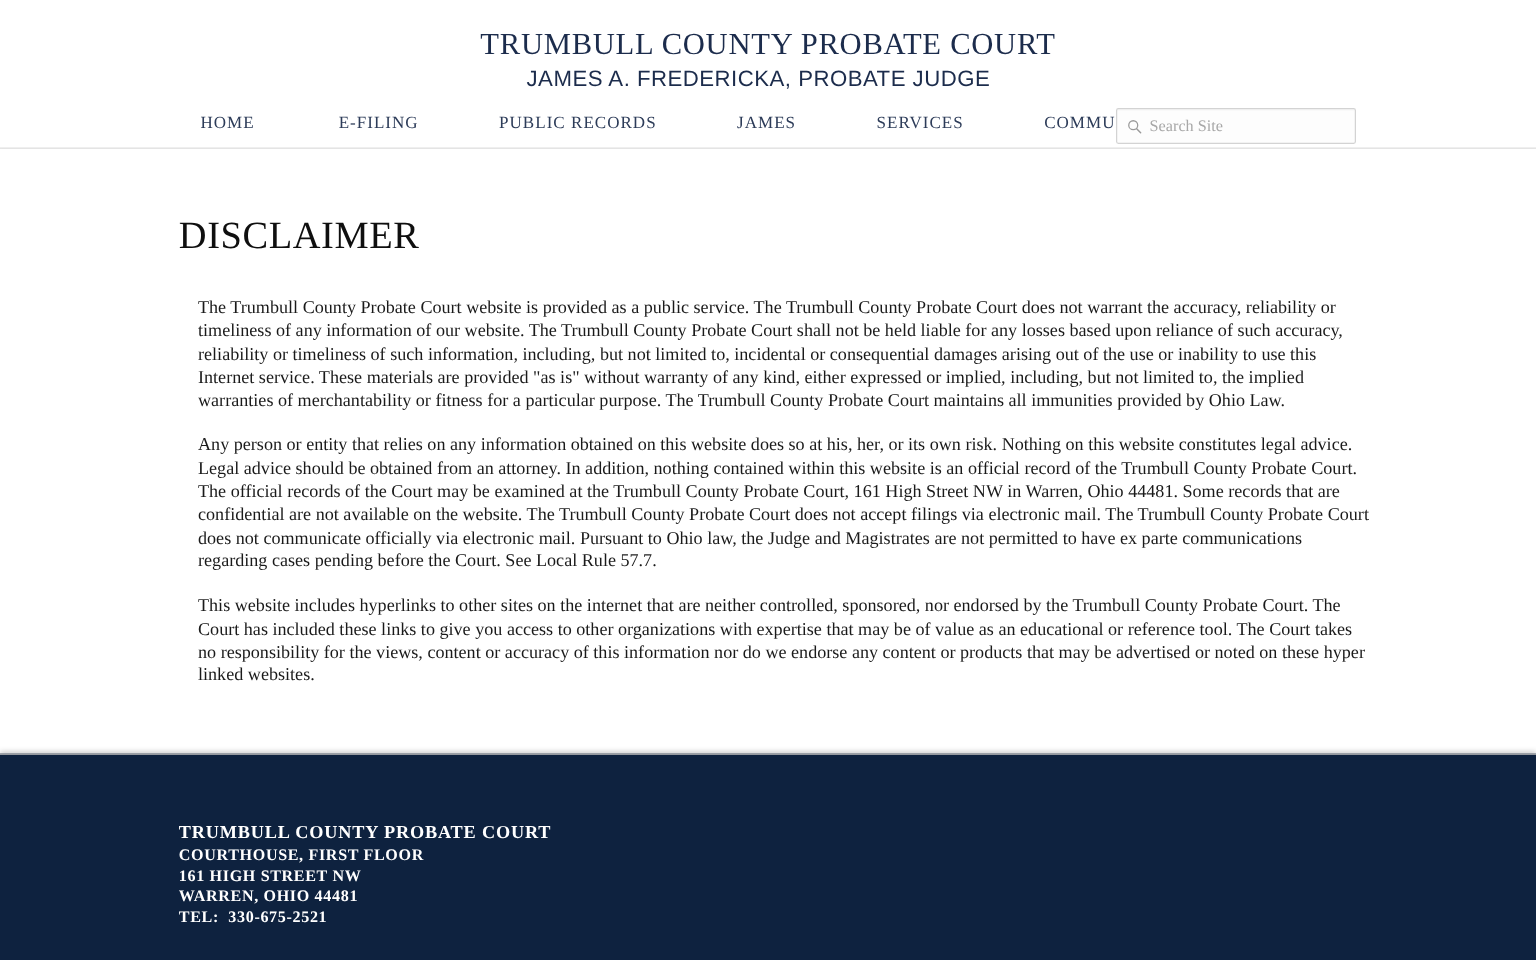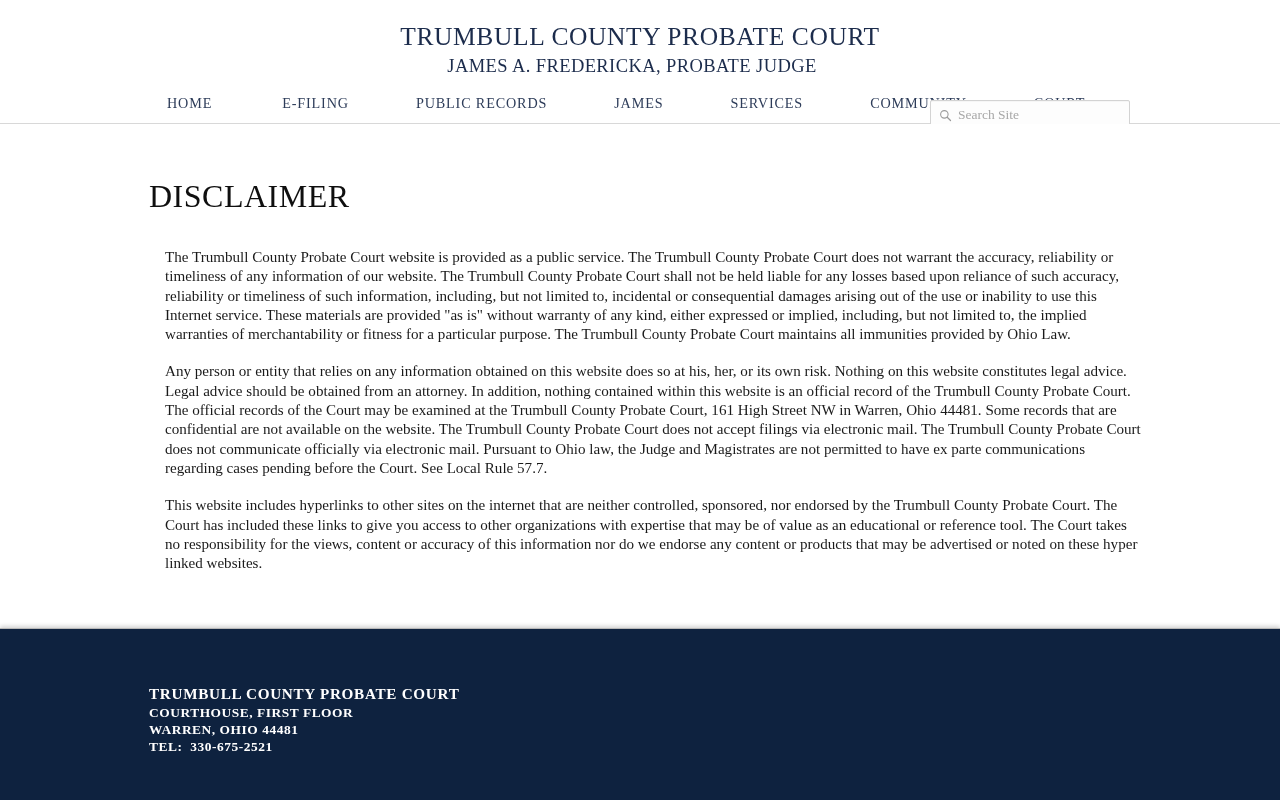--- a/index.html
+++ b/index.html
@@ -29,21 +29,21 @@
   }
   .brand-title {
     font-family: "Liberation Serif", "DejaVu Serif", serif;
     font-size: 25.5px;
     letter-spacing: 0.6px;
     color: #1c2c4c;
     margin: 0;
     font-weight: 400;
   }
   .brand-subtitle {
-    font-family: Liberation Serif, serif;
+    font-family: Liberation Sans, sans-serif;
     font-size: 18.5px;
     letter-spacing: 0.4px;
     color: #1c2c4c;
     margin: 7px 16px 0 0;
     font-weight: 400;
   }
 
   .nav-row {
     position: absolute;
     left: 0;
@@ -68,21 +68,21 @@
     cursor: pointer;
     white-space: nowrap;
     margin-right: 48px;
     margin-left: 19px;
   }
   .nav-item.nav-home { margin-right: 51px; }
 
   .search-wrap {
     position: absolute;
     left: 930px;
-    top: 100px;
+    top: 90px;
     width: 200px;
     height: 30px;
     border: 1px solid #d3d3d3;
     border-radius: 2px;
     background: #fdfdfd;
     display: flex;
     align-items: center;
     padding: 0 8px;
     box-shadow: inset 0 1px 1px rgba(0,0,0,0.03);
   }
@@ -224,16 +224,17 @@
       <p class="para">This website includes hyperlinks to other sites on the internet that are neither controlled, sponsored, nor endorsed by the Trumbull County Probate Court.  The Court has included these links to give you access to other organizations with expertise that may be of value as an educational or reference tool.  The Court takes no responsibility for the views, content or accuracy of this information nor do we endorse any content or products that may be advertised or noted on these hyper linked websites.</p>
     </div>
 
   </div>
 </main>
 
 <footer class="site-footer">
   <div class="footer-inner">
     <p class="footer-line footer-heading">TRUMBULL COUNTY PROBATE COURT</p>
     <p class="footer-line footer-addr">COURTHOUSE, FIRST FLOOR</p>
+    <p class="footer-line footer-addr">161 HIGH STREET NW</p>
     <p class="footer-line footer-addr">WARREN, OHIO 44481</p>
     <p class="footer-line footer-addr">TEL:  330-675-2521</p>
   </div>
 </footer>
 
 </body></html>

